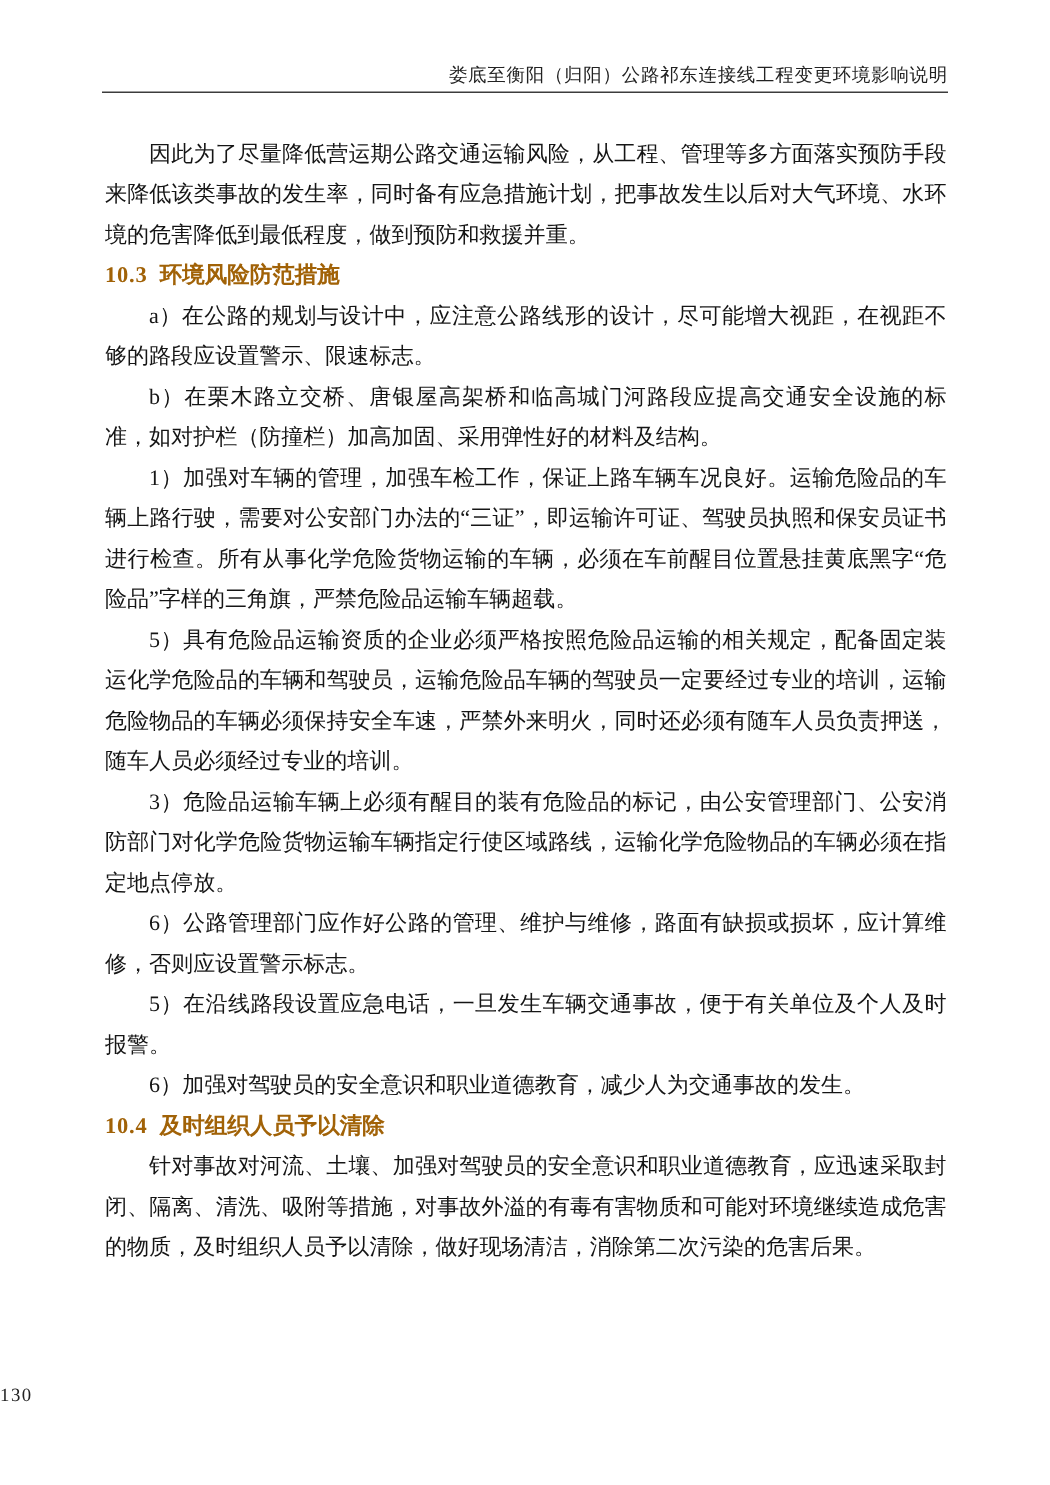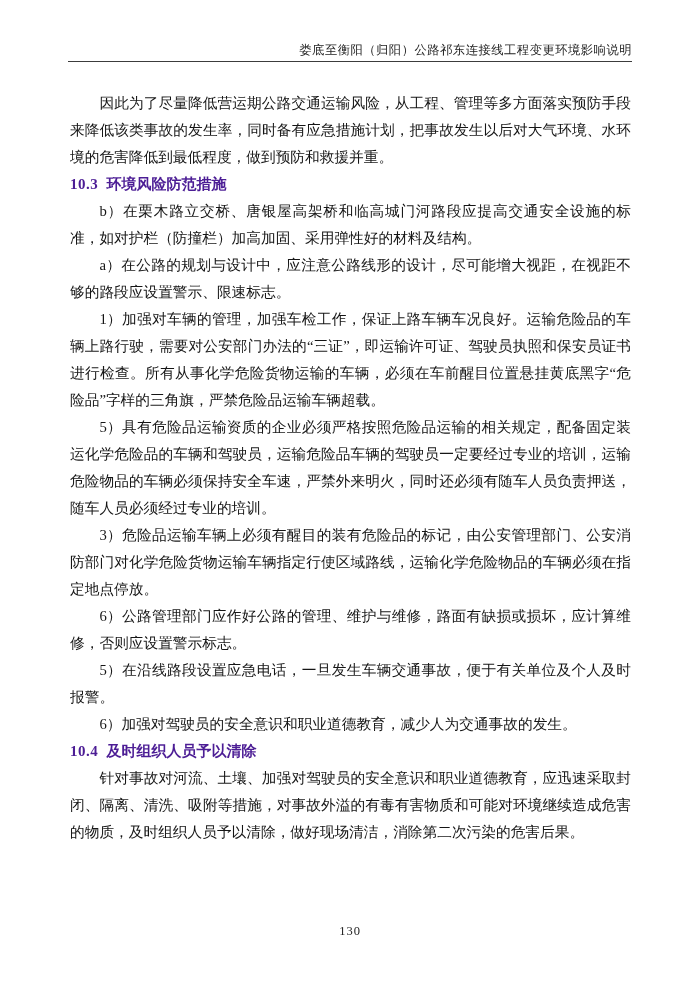--- a/index.html
+++ b/index.html
@@ -55,32 +55,32 @@
   }
   .para {
     margin: 0;
     text-indent: 2em;
   }
   .heading {
     margin: 0;
     font-size: 15px;
     font-weight: bold;
     line-height: 27px;
-    color: #4c1d95;
+    color: #a16207;
   }
   .heading .h-num {
     margin-right: 0.55em;
     letter-spacing: 0.5px;
   }
   .page-footer {
     position: absolute;
     left: 0;
     top: 921px;
     width: 700px;
-    text-align: center;
+    text-align: left;
   }
   .page-number {
     font-size: 12.5px;
     color: #222222;
     letter-spacing: 1px;
   }
 </style>
 </head>
 <body>
 
@@ -90,23 +90,23 @@
     <div class="header-title">娄底至衡阳（归阳）公路祁东连接线工程变更环境影响说明</div>
     <div class="header-rule"></div>
   </div>
 
   <div class="page-body">
 
     <p class="para">因此为了尽量降低营运期公路交通运输风险，从工程、管理等多方面落实预防手段来降低该类事故的发生率，同时备有应急措施计划，把事故发生以后对大气环境、水环境的危害降低到最低程度，做到预防和救援并重。</p>
 
     <h2 class="heading"><span class="h-num">10.3</span><span>环境风险防范措施</span></h2>
 
+    <p class="para">a）在公路的规划与设计中，应注意公路线形的设计，尽可能增大视距，在视距不够的路段应设置警示、限速标志。</p>
+
     <p class="para">b）在栗木路立交桥、唐银屋高架桥和临高城门河路段应提高交通安全设施的标准，如对护栏（防撞栏）加高加固、采用弹性好的材料及结构。</p>
-
-    <p class="para">a）在公路的规划与设计中，应注意公路线形的设计，尽可能增大视距，在视距不够的路段应设置警示、限速标志。</p>
 
     <p class="para">1）加强对车辆的管理，加强车检工作，保证上路车辆车况良好。运输危险品的车辆上路行驶，需要对公安部门办法的“三证”，即运输许可证、驾驶员执照和保安员证书进行检查。所有从事化学危险货物运输的车辆，必须在车前醒目位置悬挂黄底黑字“危险品”字样的三角旗，严禁危险品运输车辆超载。</p>
 
     <p class="para">5）具有危险品运输资质的企业必须严格按照危险品运输的相关规定，配备固定装运化学危险品的车辆和驾驶员，运输危险品车辆的驾驶员一定要经过专业的培训，运输危险物品的车辆必须保持安全车速，严禁外来明火，同时还必须有随车人员负责押送，随车人员必须经过专业的培训。</p>
 
     <p class="para">3）危险品运输车辆上必须有醒目的装有危险品的标记，由公安管理部门、公安消防部门对化学危险货物运输车辆指定行使区域路线，运输化学危险物品的车辆必须在指定地点停放。</p>
 
     <p class="para">6）公路管理部门应作好公路的管理、维护与维修，路面有缺损或损坏，应计算维修，否则应设置警示标志。</p>
 
     <p class="para">5）在沿线路段设置应急电话，一旦发生车辆交通事故，便于有关单位及个人及时报警。</p>

